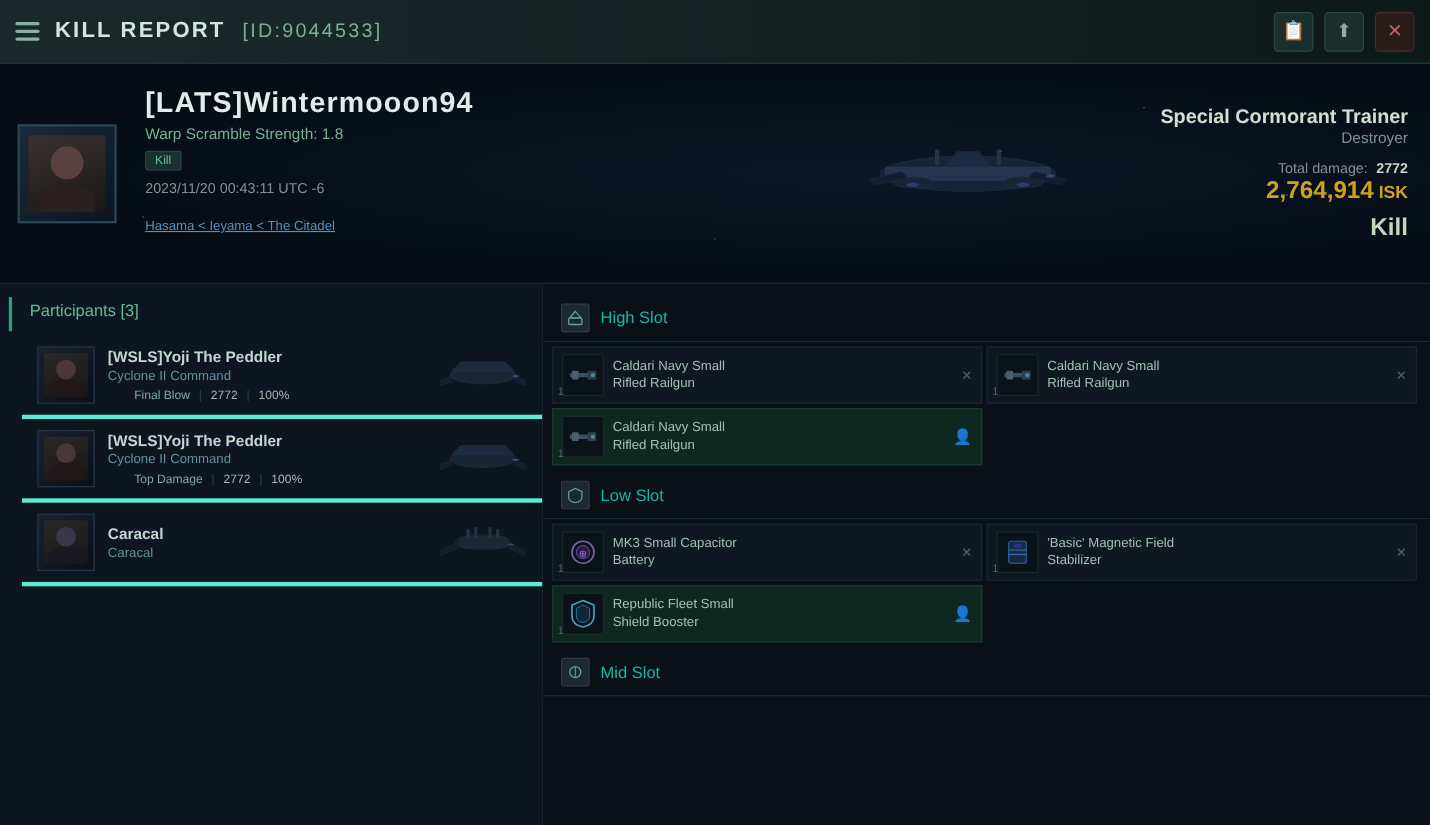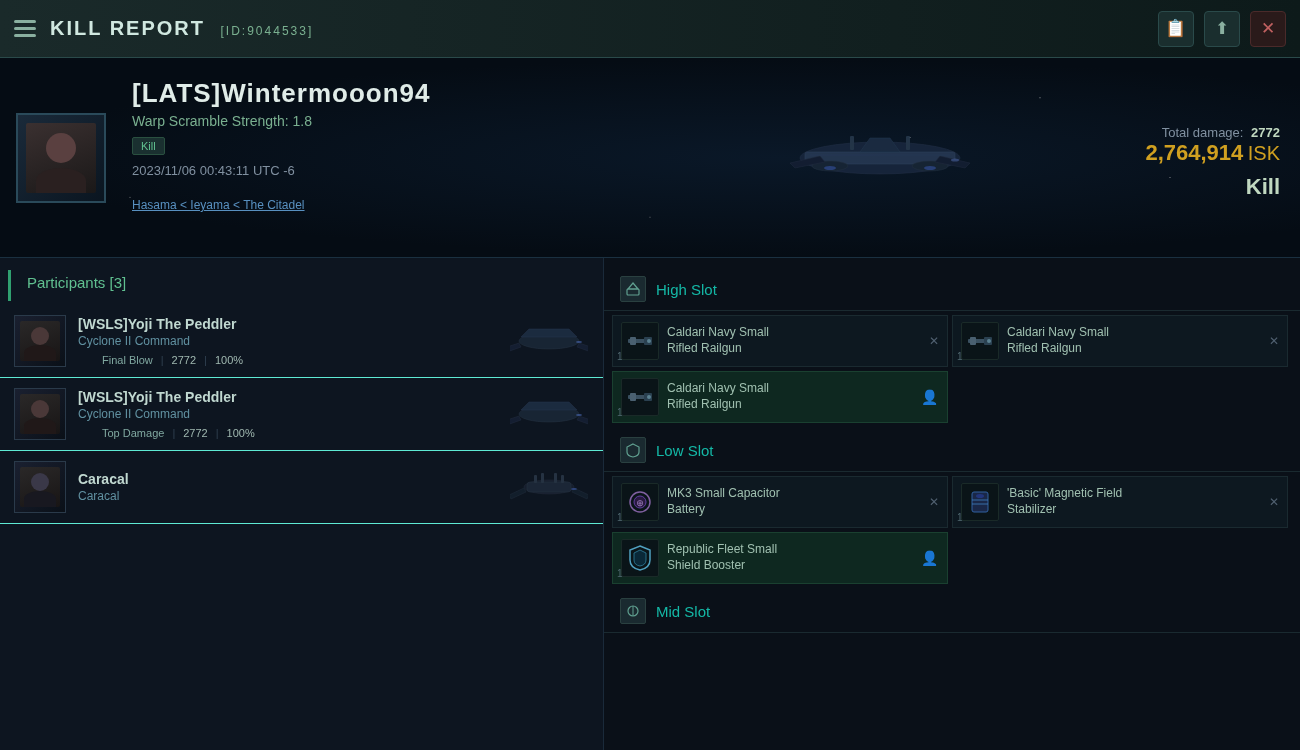--- a/index.html
+++ b/index.html
@@ -29,21 +29,21 @@
     }
     .title-text {
       font-size: 20px;
       font-weight: 700;
       letter-spacing: 2px;
       color: #d0e8e0;
       text-transform: uppercase;
       flex: 1;
     }
     .title-id {
-      font-size: 12px;
+      font-size: 18px;
       color: #7ab090;
       font-weight: 400;
       margin-left: 8px;
     }
     .title-actions {
       display: flex; gap: 10px; align-items: center;
     }
     .title-btn {
       width: 36px; height: 36px;
       background: #1a2e2e;
@@ -160,55 +160,56 @@
     .ship-class {
       font-size: 14px; color: #8090a0; margin-left: 8px;
     }
     .damage-label {
       font-size: 13px; color: #8090a0; margin-top: 10px;
     }
     .isk-value {
       font-size: 22px; font-weight: 700; color: #d0a020; margin-top: 16px;
     }
     .isk-unit {
-      font-size: 20px; color: #d0a020; font-weight: 400;
+      font-size: 16px; color: #d0a020; font-weight: 700;
     }
     .kill-label {
       font-size: 22px; font-weight: 700; color: #c0d8c0; margin-top: 8px;
     }
 
     
     .body-area {
       display: flex;
       height: calc(750px - 58px - 200px);
     }
 
     
     .participants-panel {
-      width: 604px;
+      width: 494px;
       background: #0d1520;
       border-right: 1px solid #1a2a3a;
       overflow-y: auto;
       padding: 12px 0;
     }
     .panel-header {
       padding: 4px 16px 10px;
       font-size: 15px;
       color: #60c090;
       border-left: 3px solid #30a070;
       margin-left: 8px;
       margin-bottom: 4px;
     }
     .participant-item {
       display: flex;
       align-items: center;
       padding: 10px 14px;
-      border-bottom: 1px solid #5eead4;
+      border-bottom: 4px solid #5eead4;
       gap: 12px;
       cursor: pointer;
+      margin-left: 20px;
     }
     .p-avatar {
       width: 52px; height: 52px; flex-shrink: 0;
       background: linear-gradient(135deg, #1a2030, #0a1018);
       border: 1px solid #2a3a4a;
       display: flex; align-items: center; justify-content: center;
       overflow: hidden;
     }
     .p-avatar-inner {
       width: 40px; height: 40px;
@@ -335,21 +336,21 @@
 <div class="hero">
   <div class="hero-bg"></div>
   <div class="hero-stars"></div>
   <div class="hero-avatar">
     <div class="avatar-face"></div>
   </div>
   <div class="hero-info">
     <div class="hero-name">[LATS]Wintermooon94</div>
     <div class="hero-sub">Warp Scramble Strength: 1.8</div>
     <div class="hero-badge">Kill</div>
-    <div class="hero-date">2023/11/06 00:43:11 UTC -6</div>
+    <div class="hero-date">2023/11/20 00:43:11 UTC -6</div>
     <div class="hero-location">
       <span>Hasama &lt; Ieyama &lt; The Citadel</span>
     </div>
   </div>
 
   <div class="hero-ship-area">
     <svg width="240" height="110" viewBox="0 0 240 110" class="hero-ship-svg">
 
       <g transform="translate(120,55)" opacity="0.9">
 
@@ -371,20 +372,24 @@
         <line x1="-70" y1="-3" x2="70" y2="-3" stroke="#3a5070" stroke-width="0.5" opacity="0.5"></line>
 
         <ellipse cx="-50" cy="10" rx="6" ry="2" fill="#4060c0" opacity="0.6"></ellipse>
         <ellipse cx="50" cy="10" rx="6" ry="2" fill="#4060c0" opacity="0.6"></ellipse>
         <ellipse cx="75" cy="2" rx="4" ry="1.5" fill="#6080d0" opacity="0.5"></ellipse>
       </g>
     </svg>
   </div>
 
   <div class="hero-stats">
+    <div>
+      <span class="ship-type">Special Cormorant Trainer</span>
+      <span class="ship-class">Destroyer</span>
+    </div>
     <div class="damage-label">
       <span>Total damage:</span>
       <span style="color:#c0d8c0;font-weight:700;margin-left:4px;">2772</span>
     </div>
     <div>
       <span class="isk-value">2,764,914</span>
       <span class="isk-unit">ISK</span>
     </div>
     <div class="kill-label">Kill</div>
   </div>

